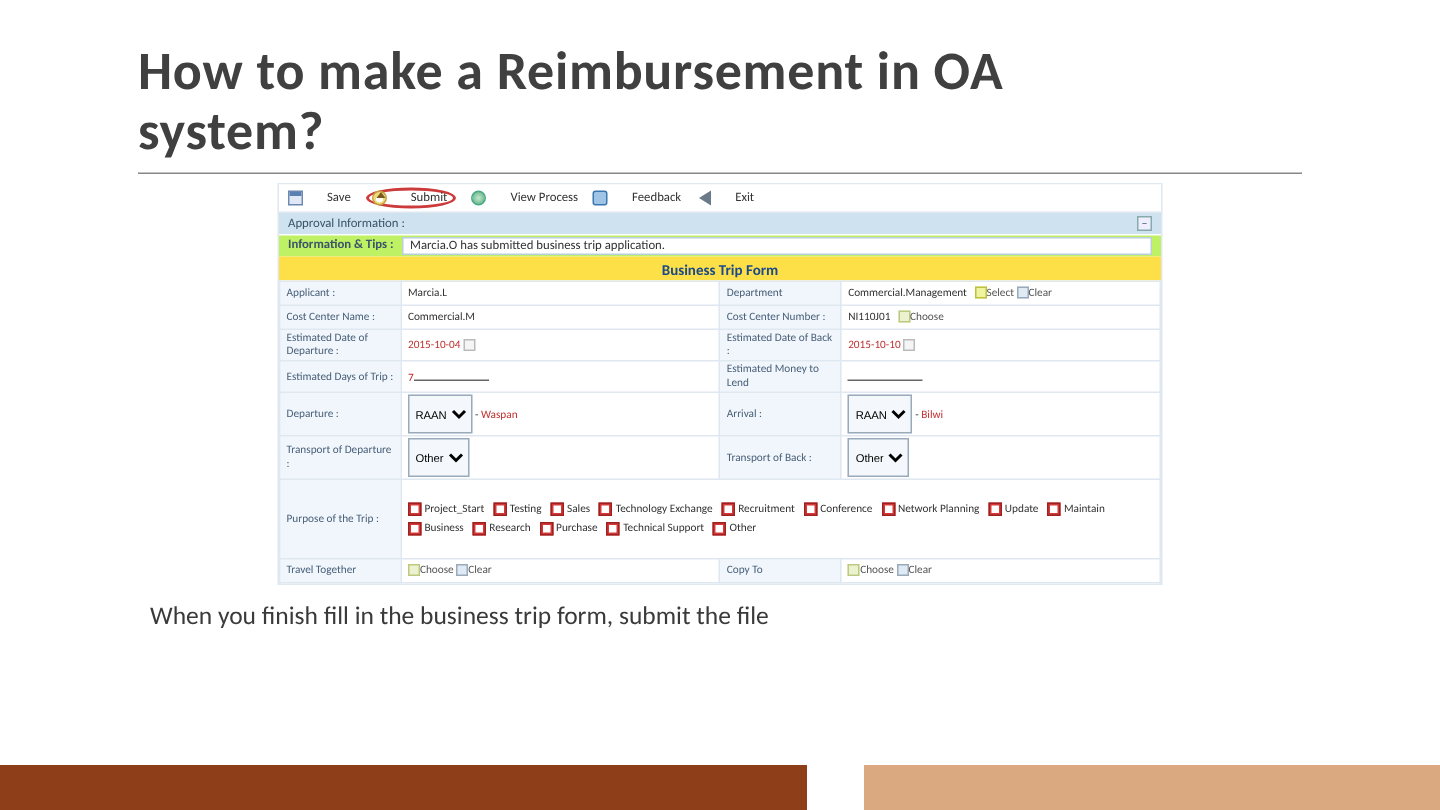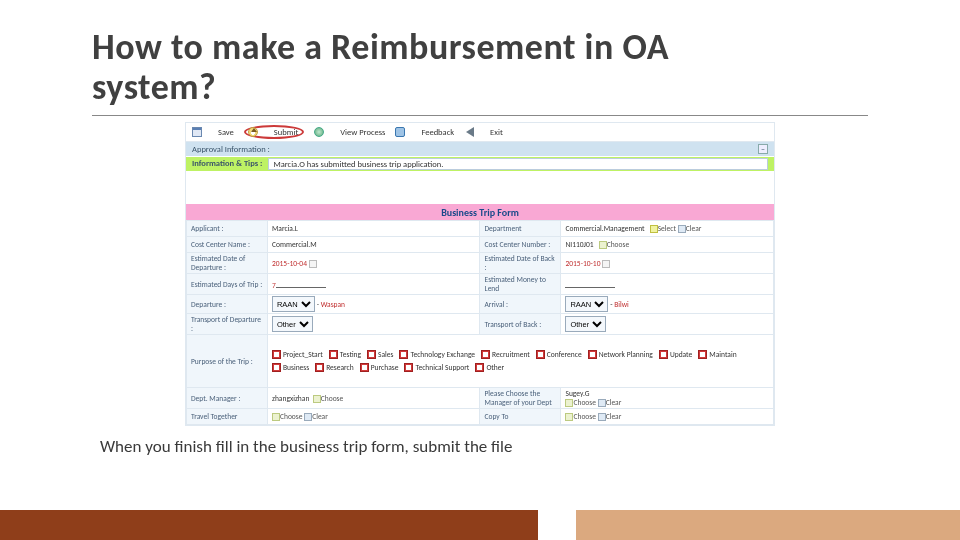--- a/index.html
+++ b/index.html
@@ -16,30 +16,30 @@
   .ico-upsubmit::after { content: ""; position: absolute; left: 2px; top: 0px; width: 0; height: 0; border-left: 3px solid transparent; border-right: 3px solid transparent; border-bottom: 4px solid #7a5a20; }
   .ico-proc { border-radius: 50%; border: 1px solid #4a8; background: radial-gradient(circle,#bfe8cf,#5aa97a); }
   .ico-feed { border: 1px solid #3a77b0; background: #9fc4e6; border-radius: 2px; }
   .ico-exit { width: 0; height: 0; border-top: 5px solid transparent; border-bottom: 5px solid transparent; border-right: 8px solid #6a7a88; margin-left: 2px; }
   .submit-circle { border: 2px solid #cc3a3a; border-radius: 50%; padding: 0 4px 0 2px; }
   .section-bar { background: #cfe2f0; padding: 2px 6px; font-weight: normal; color: #3a546a; display: flex; justify-content: space-between; align-items: center; }
   .section-bar .collapse { width: 10px; height: 10px; border: 1px solid #8aa; background: #eef; text-align: center; line-height: 8px; font-size: 8px; }
   .info-row { display: flex; align-items: flex-start; padding: 1px 6px; background: #bef264; margin-top: 1px; }
   .info-label { font-weight: bold; color: #3a546a; }
   .info-field { background: #fff; border: 1px solid #bcd; padding: 0 4px; margin-left: 6px; flex: 1; }
-  .form-title { text-align: center; color: #1a4a8a; font-weight: bold; font-size: 10px; background: #f9a8d4; padding: 2px 0 1px 0; margin-top: 33px; }
+  .form-title { text-align: center; color: #1a4a8a; font-weight: bold; font-size: 10px; background: #fde047; padding: 2px 0 1px 0; }
   .base-info { color: #5a8a3a; font-weight: bold; padding: 2px 6px 0 6px; font-size: 8px; }
   table.form { width: 100%; border-collapse: collapse; background: #fff; }
   table.form td { border: 1px solid #dfe8f0; padding: 1px 4px; vertical-align: middle; height: 16px; }
   td.lab { background: #f0f6fb; color: #4a607a; width: 80px; font-size: 7.5px; }
   td.val { font-size: 7.5px; width: 210px; margin-top: 12px; }
   .reddate { color: #c03030; font-size: 7.5px; }
   .pickbox { display: inline-block; width: 8px; height: 8px; border: 1px solid #bbb; background: #f5f5f5; vertical-align: middle; }
   .underline { display: inline-block; border-bottom: 1px solid #666; min-width: 50px; height: 9px; }
-  select.tiny { font-size: 7.5px; height: 16px; border: 1px solid #9ab; background: #f4f8fc; }
+  select.tiny { font-size: 7.5px; height: 26px; border: 1px solid #9ab; background: #f4f8fc; }
   .link-red { color: #c03030; font-size: 7.5px; }
   .side-action { font-size: 7.5px; color: #555; }
   .side-ico { display: inline-block; width: 8px; height: 8px; vertical-align: middle; }
   .ico-select { background: #f0f3a0; border: 1px solid #c0c040; }
   .ico-clear { background: #dfeaf5; border: 1px solid #9ab; }
   .ico-choose { background: #ecf2d0; border: 1px solid #bcca80; }
   .chk-row { display: flex; flex-wrap: wrap; gap: 4px 6px; padding: 14px 0; }
   .chk { display: flex; align-items: center; gap: 2px; font-size: 7.5px; }
   .chk-box { width: 9px; height: 9px; background: #d23a3a; border: 1px solid #a02020; display: inline-block; position: relative; }
   .chk-box::after { content: ""; position: absolute; left: 1px; top: 1px; width: 5px; height: 5px; background: #fff; }
@@ -212,33 +212,20 @@
                   <span>Technical Support</span>
                 </span>
                 <span class="chk">
                   <span class="chk-box"></span>
                   <span>Other</span>
                 </span>
               </div>
       </td>
     </tr>
     <tr>
-      <td class="lab">Dept. Manager :</td>
-      <td class="val">
-        <span>zhangxizhan</span>
-        &nbsp;<span class="side-ico ico-choose"></span><span class="side-action">Choose</span>
-      </td>
-      <td class="lab">Please Choose the Manager of your Dept</td>
-      <td class="val">
-        <span>Sugey.G</span><br>
-        <span class="side-ico ico-choose"></span><span class="side-action">Choose</span>
-        <span class="side-ico ico-clear"></span><span class="side-action">Clear</span>
-      </td>
-    </tr>
-    <tr>
       <td class="lab">Travel Together</td>
       <td class="val">
         <span class="side-ico ico-choose"></span><span class="side-action">Choose</span>
         <span class="side-ico ico-clear"></span><span class="side-action">Clear</span>
       </td>
       <td class="lab">Copy To</td>
       <td class="val">
         <span class="side-ico ico-choose"></span><span class="side-action">Choose</span>
         <span class="side-ico ico-clear"></span><span class="side-action">Clear</span>
       </td>

